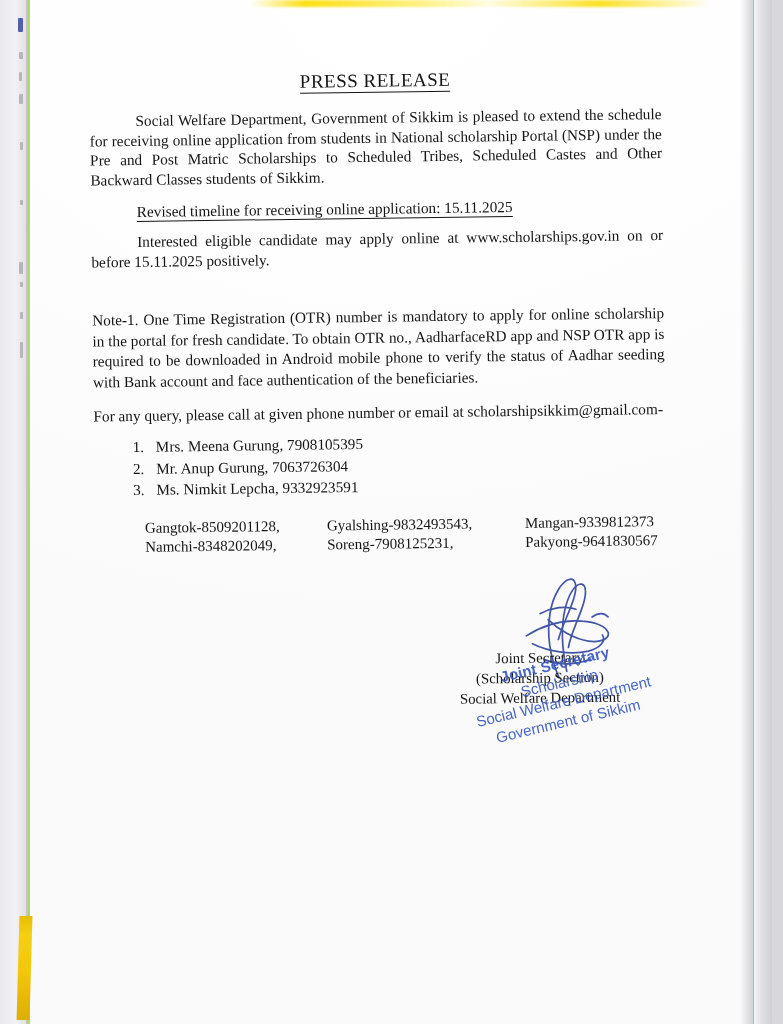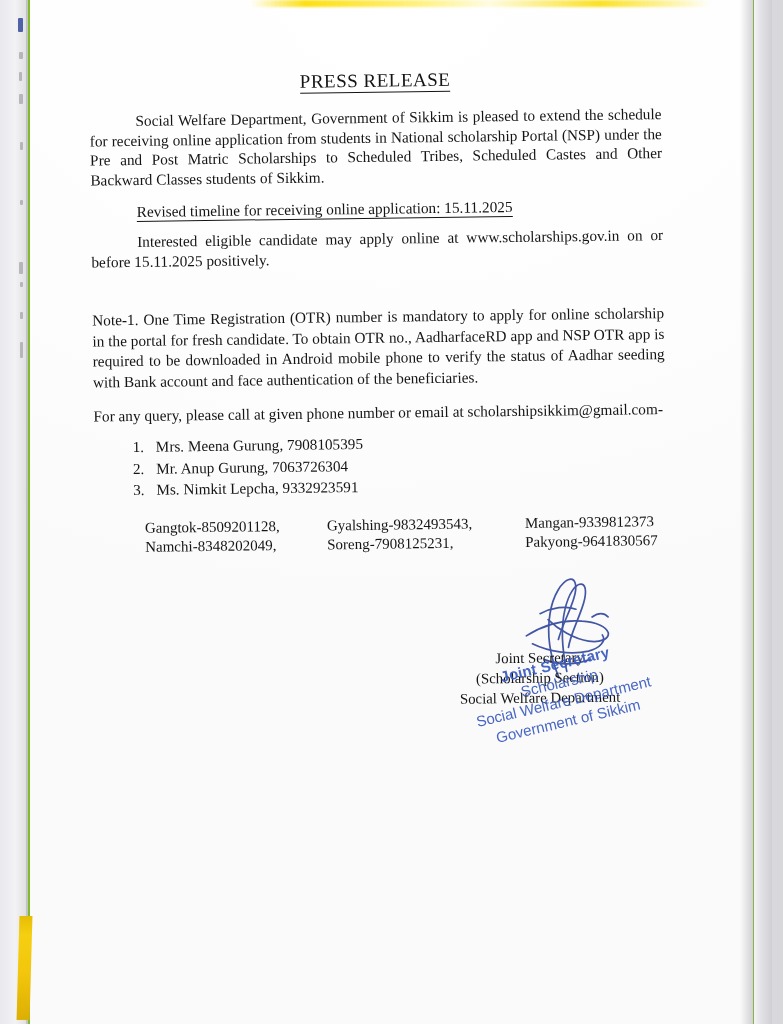--- a/index.html
+++ b/index.html
@@ -9,21 +9,21 @@
   }
   body {
     font-family: "Liberation Serif", serif;
   }
 
   #page {
     position: relative;
     width: 772px;
     height: 1024px;
     overflow: hidden;
-    background: #84cc16;
+    background: #bef264;
   }
 
   
   .under-sheet {
     position: absolute;
     left: 0; top: 0;
     width: 28px; height: 1024px;
     background: linear-gradient(90deg,#e9e9ee 0%, #f2f2f5 55%, #dededf 100%);
   }
   .under-sheet-shadow {

